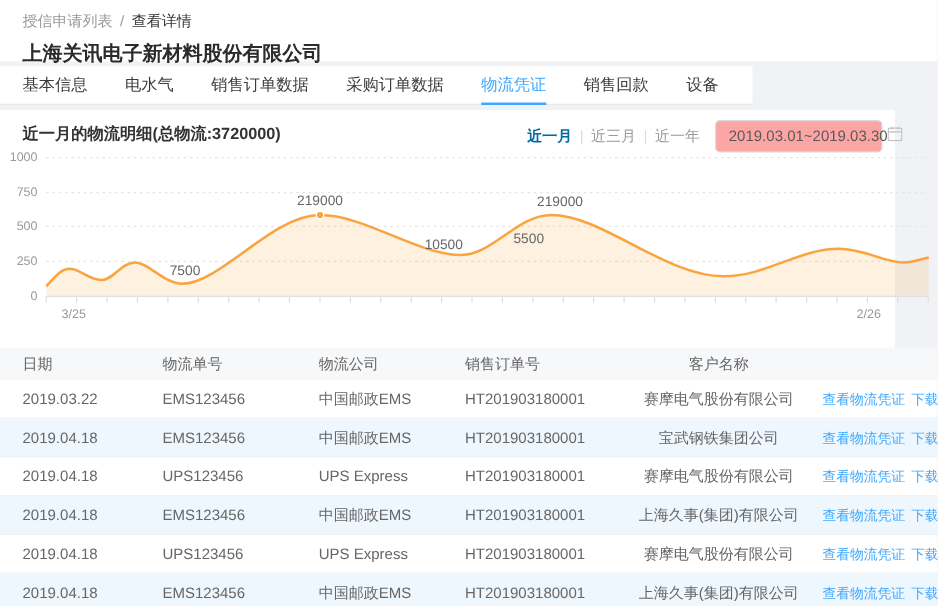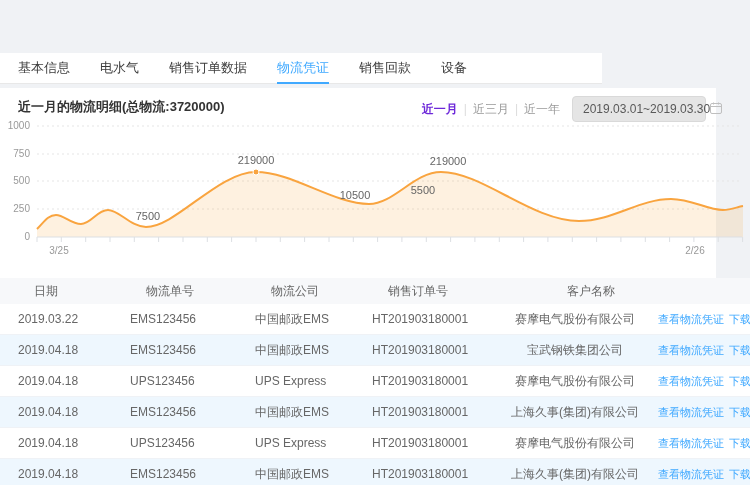--- a/index.html
+++ b/index.html
@@ -18,48 +18,55 @@
   .tab { font-size:13px; color:#3c3c3c; height:31px; line-height:29px; cursor:pointer; }
   .tab.active { color:#40a9ff; border-bottom:2px solid #40a9ff; }
 
   
   .content { position:absolute; top:88px; left:0; width:716px; height:397px; background:#fff; }
 
   .chart-title { position:absolute; top:10px; left:18px; font-size:13px; font-weight:600; color:#333; }
   .chart-filters { position:absolute; top:8px; right:10px; display:flex; align-items:center; gap:12px; }
   .range-group { display:flex; align-items:center; font-size:12px; color:#999; }
   .range-item { cursor:pointer; }
-  .range-item.active { color:#6d28d9; font-weight:600; }
+  .range-item.active { color:#0369a1; font-weight:600; }
   .range-sep { margin:0 6px; color:#dcdcdc; }
-  .date-input { width:134px; height:26px; border:1px solid #d9d9d9; border-radius:4px; background:#e5e5e5; display:flex; align-items:center; justify-content:space-between; padding:0 8px 0 10px; cursor:pointer; }
+  .date-input { width:134px; height:26px; border:1px solid #d9d9d9; border-radius:4px; background:#fca5a5; display:flex; align-items:center; justify-content:space-between; padding:0 8px 0 10px; cursor:pointer; }
   .date-text { font-size:12px; color:#595959; }
 
   .chart-svg { position:absolute; top:28px; left:0; }
 
   
   .table { position:absolute; top:190px; left:0; width:750px; }
-  .thead { display:flex; height:26px; align-items:center; background:#f7f8fa;padding-left:16px; }
+  .thead { display:flex; height:26px; align-items:center; background:#f7f8fa; }
   .hcell { font-size:12px; color:#666; font-weight:500; padding-left:18px; }
   .trow { display:flex; height:31px; align-items:center; background:#fff; border-bottom:1px solid #eff2f6; }
   .trow.hl { background:#eef7fe; }
   .cell { font-size:12px; color:#666; padding-left:18px; white-space:nowrap; overflow:hidden; }
   .c0 { width:112px; } .c1 { width:125px; } .c2 { width:117px; } .c3 { width:133px; } .c4 { width:158px;text-align:center; } .c5 { width:105px; }
   .ops { padding-left:13px; display:flex; gap:5px; font-size:11px; }
   .link { color:#40a9ff; cursor:pointer; font-size:11px; text-decoration:none; }
 </style>
 </head>
 <body>
 
 <div class="page">
 
+  <div class="top-header">
+    <div class="breadcrumb">
+      <span>授信申请列表</span><span class="sep">/</span><span class="current">查看详情</span>
+    </div>
+    <div class="page-title">上海关讯电子新材料股份有限公司</div>
+  </div>
 
   <div class="tabs-bar">
     <div class="tab">基本信息</div>
     <div class="tab">电水气</div>
     <div class="tab">销售订单数据</div>
+    <div class="tab">采购订单数据</div>
     <div class="tab active">物流凭证</div>
     <div class="tab">销售回款</div>
     <div class="tab">设备</div>
   </div>
 
   <div class="content">
 
     <div class="chart-title">近一月的物流明细(总物流:3720000)</div>
 
     <div class="chart-filters">

